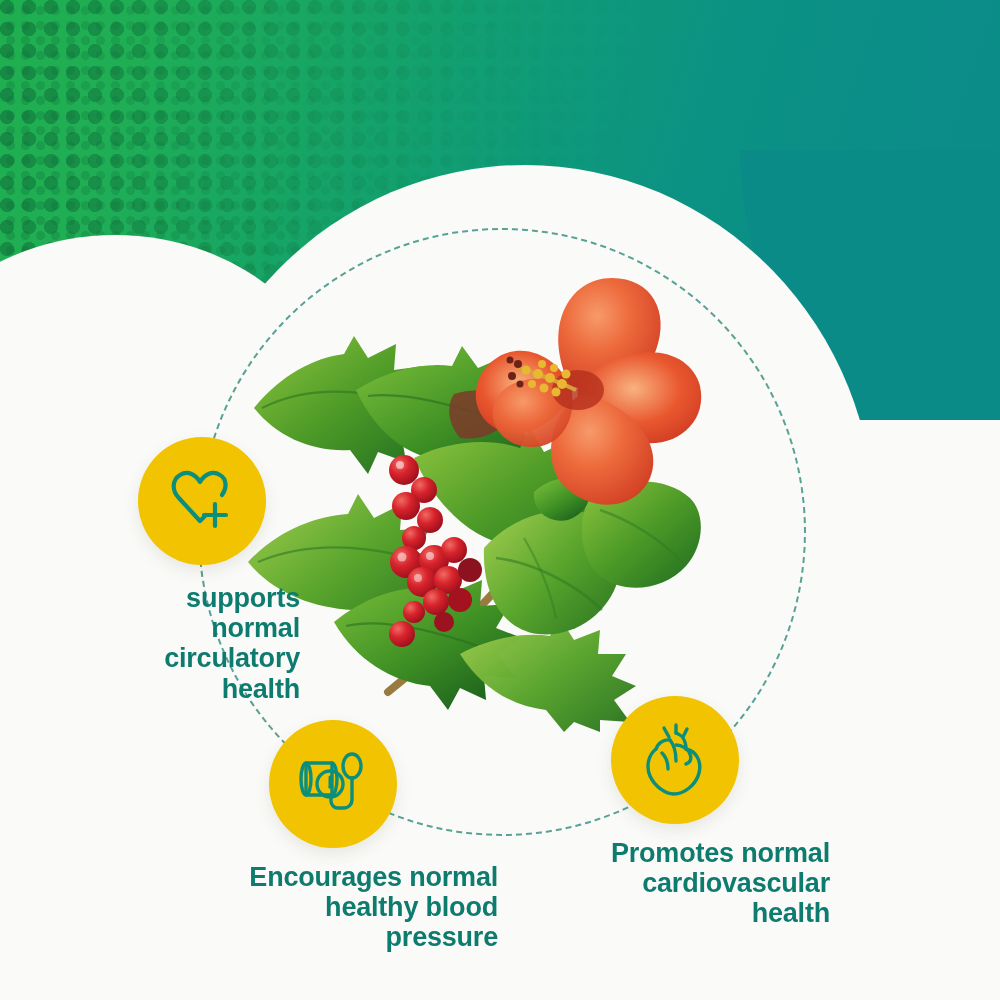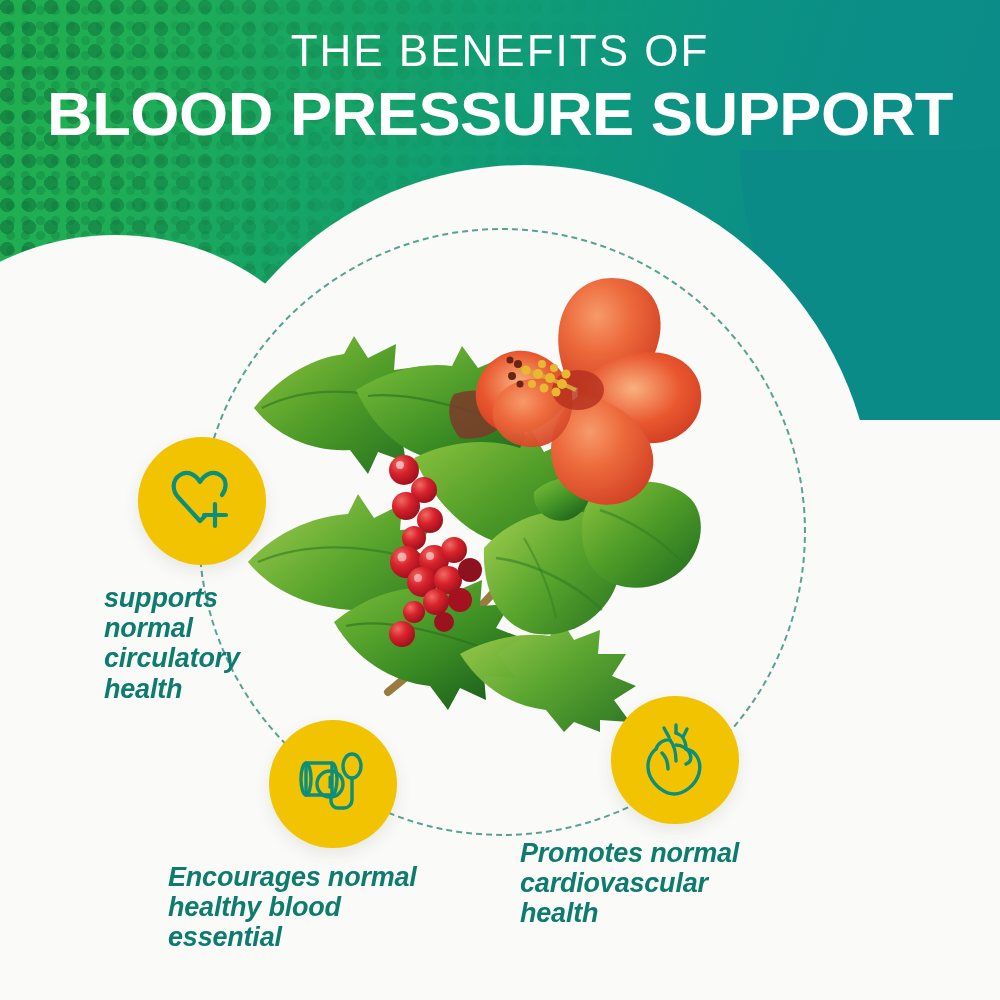--- a/index.html
+++ b/index.html
@@ -168,24 +168,23 @@
     justify-content: center;
     box-shadow: 0 6px 16px rgba(60,60,40,.10);
   }
   .badge svg { display: block; }
   .node-label {
     margin-top: 14px;
     color: #0d7c6e;
     font-weight: 700;
     font-size: 27px;
     line-height: 1.12;
-    text-align: left;
+    text-align: right;
     letter-spacing: -0.2px;
     white-space: pre-line;
-    font-style: italic;
   }
 
   #node-left   { left: 104px;  top: 437px;  width: 196px; }
   #node-left .badge { margin-left: 34px; }
   #node-left .node-label { margin-top: 18px; }
 
   #node-right  { left: 740px;  top: 437px;  width: 212px; }
   #node-right .badge { margin-left: 42px; }
   #node-right .node-label { margin-top: 18px; }
 
@@ -207,24 +206,20 @@
 
   <div class="banner">
     <div class="banner-dots"></div>
     <div class="banner-dots2"></div>
   </div>
   <div class="teal-tail"></div>
   <div class="dome-main"></div>
   <div class="dome-left"></div>
   <div class="dome-fill"></div>
 
-  <div class="header">
-    <div class="title-light">THE BENEFITS OF</div>
-    <div class="title-bold">BLOOD PRESSURE SUPPORT</div>
-  </div>
 
   <div class="dashed-ring"></div>
 
   <div class="botanical">
     <svg viewBox="0 0 470 470" width="470" height="470" aria-hidden="true">
       <defs>
         <radialGradient id="petalA" cx="38%" cy="34%" r="78%">
           <stop offset="0%" stop-color="#f79a6a"></stop>
           <stop offset="42%" stop-color="#ed6a3c"></stop>
           <stop offset="100%" stop-color="#cf3c22"></stop>
@@ -382,21 +377,21 @@
           <circle cx="34" cy="37" r="13"></circle>
           <path d="M34 30 v 8" stroke-width="3"></path>
           <circle cx="34" cy="40" r="1.8" fill="#0b8f7c" stroke="none"></circle>
           <ellipse cx="56" cy="19" rx="9" ry="12"></ellipse>
           <path d="M56 31 v 22 a8 8 0 0 1 -8 8 h -6 a7 7 0 0 1 -7 -7 v -5"></path>
         </svg>
       </span>
     </div>
     <div class="node-label">Encourages normal
 healthy blood
-essential</div>
+pressure</div>
   </div>
 
   <div class="node" id="node-bottom-right">
     <div class="badge">
       <span>
         <svg width="70" height="74" viewBox="0 0 70 74" fill="none" stroke="#0b8f7c" stroke-width="3.4" stroke-linecap="round" stroke-linejoin="round">
           <path d="M16 26 C 8 32 6 44 10 53 C 15 64 26 71 34 71 C 44 71 56 62 59 50 C 62 38 56 28 46 26"></path>
           <path d="M46 26 C 46 18 42 12 36 10"></path>
           <path d="M16 26 C 18 20 24 16 30 17"></path>
           <path d="M30 17 C 34 22 36 30 36 38"></path>

